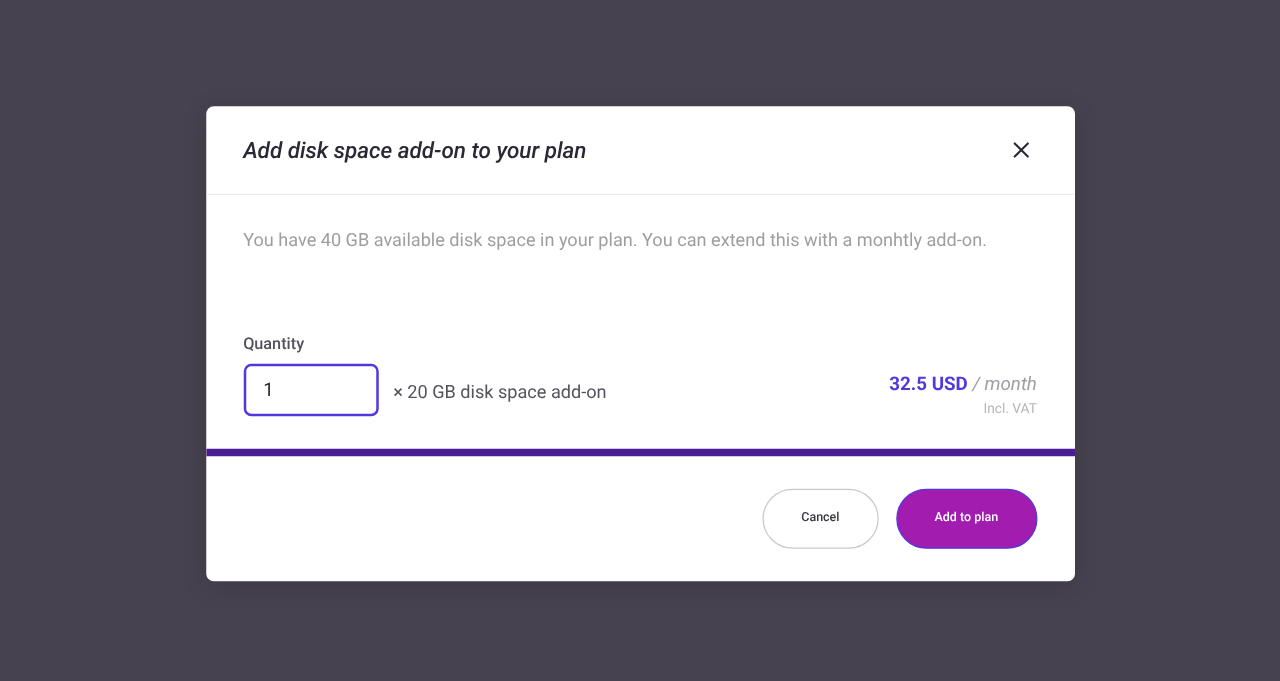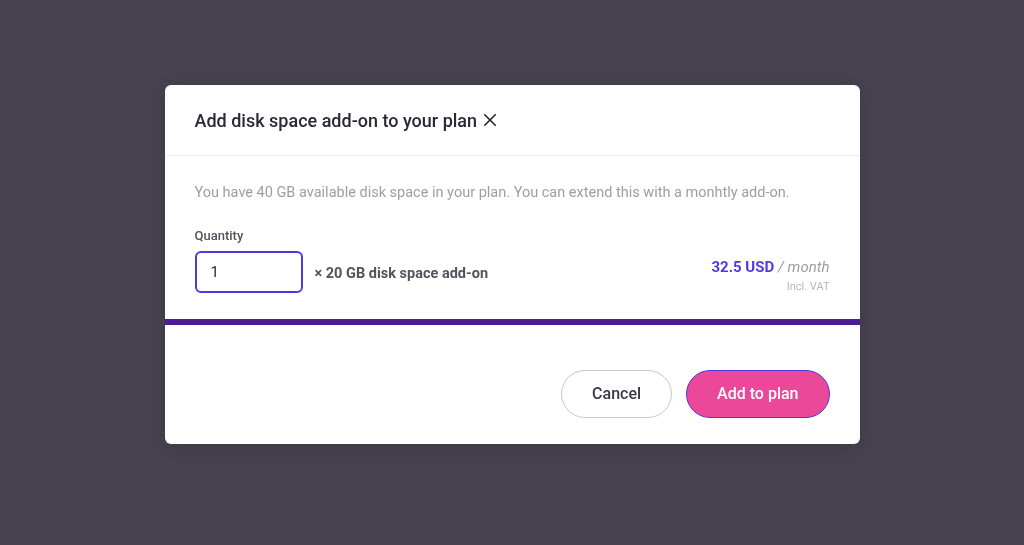--- a/index.html
+++ b/index.html
@@ -19,23 +19,25 @@
     }
     .modal {
       background: #ffffff;
       border-radius: 6px;
       width: 695px;
       box-shadow: 0 4px 20px rgba(0,0,0,0.15);
       overflow: hidden;
     }
     .modal-header {
       display: flex;
+      justify-content: space-between;
       align-items: center;
       padding: 22px 30px 22px 30px;
       border-bottom: 1px solid #ececee;
+      font-style: italic;
     }
     .modal-title {
       font-size: 18px;
       font-weight: 500;
       color: #2b2735;
     }
     .close-btn {
       background: none;
       border: none;
       cursor: pointer;
@@ -66,37 +68,37 @@
     }
     .field-group {
       display: flex;
       flex-direction: column;
     }
     .field-label {
       font-size: 13px;
       color: #54525c;
       margin-bottom: 8px;
       font-weight: 500;
+      margin-top: 40px;
     }
     .qty-input {
       width: 108px;
       height: 42px;
       border: 2px solid #5138de;
       border-radius: 6px;
       padding: 0 14px;
       font-size: 15px;
       color: #2b2735;
       outline: none;
       font-family: inherit;
     }
     .multiplier {
       color: #54525c;
       font-size: 14.5px;
       padding-bottom: 11px;
-      font-weight: bold;
     }
     .spacer {
       flex: 1;
     }
     .price-block {
       text-align: right;
       padding-bottom: 0px;
     }
     .price-line {
       font-size: 15px;
@@ -117,36 +119,35 @@
     .modal-footer {
       padding: 26px 30px;
       display: flex;
       justify-content: flex-end;
       gap: 14px;
     }
     .btn {
       height: 48px;
       padding: 0 30px;
       border-radius: 24px;
-      font-size: 16px;
+      font-size: 10px;
       font-weight: 500;
       cursor: pointer;
       font-family: inherit;
       display: inline-flex;
       align-items: center;
       justify-content: center;
-      margin-top: 19px;
     }
     .btn-secondary {
       background: #ffffff;
       border: 1px solid #c9c8cd;
       color: #3a3843;
     }
     .btn-primary {
-      background: #ec4899;
+      background: #a21caf;
       border: 1px solid #5138de;
       color: #ffffff;
     }
   </style>
 </head>
 <body>
 
 <div class="modal">
   <div class="modal-header">
     <h2 class="modal-title">Add disk space add-on to your plan</h2>

